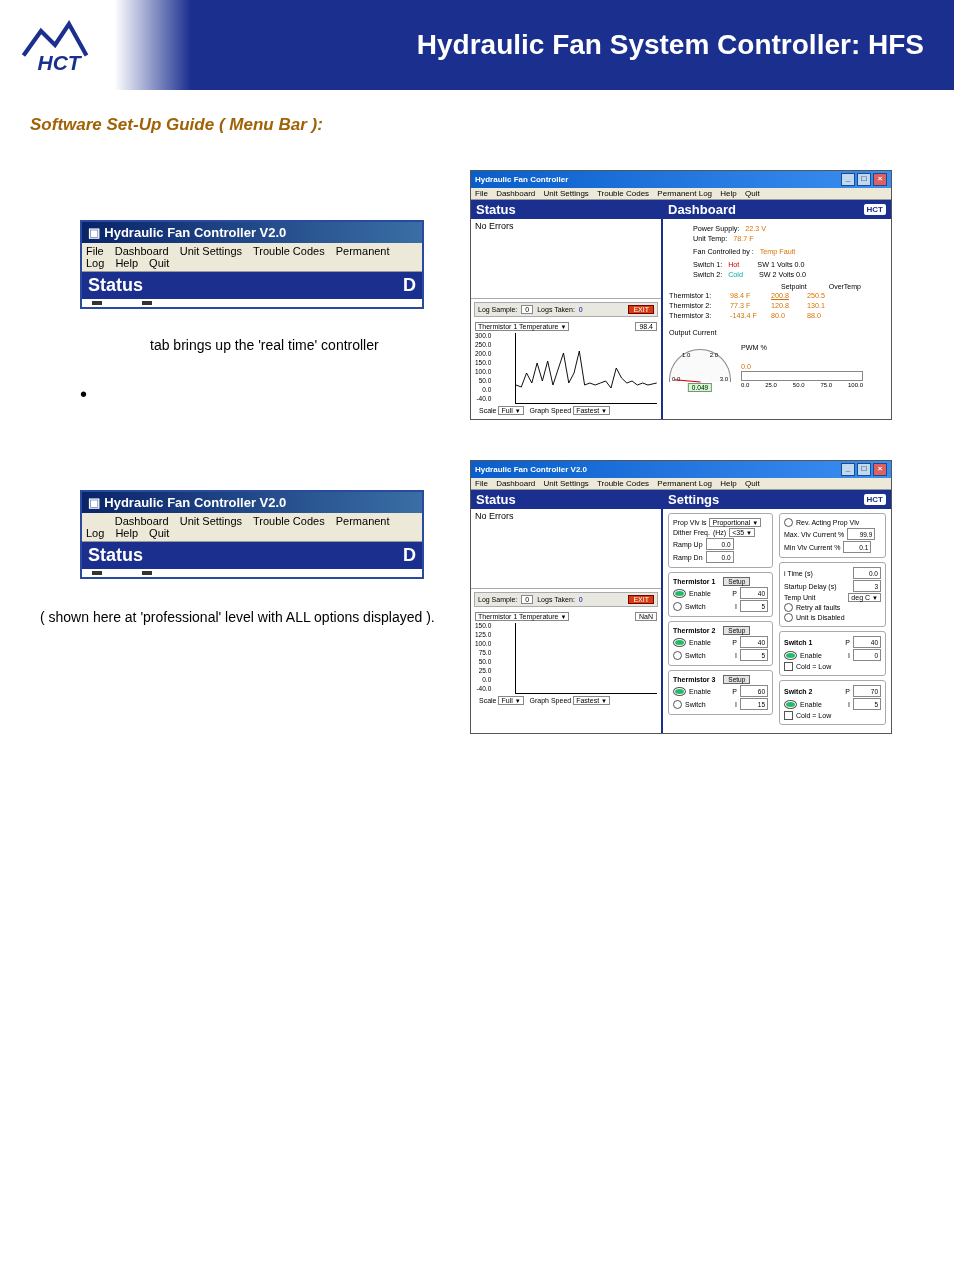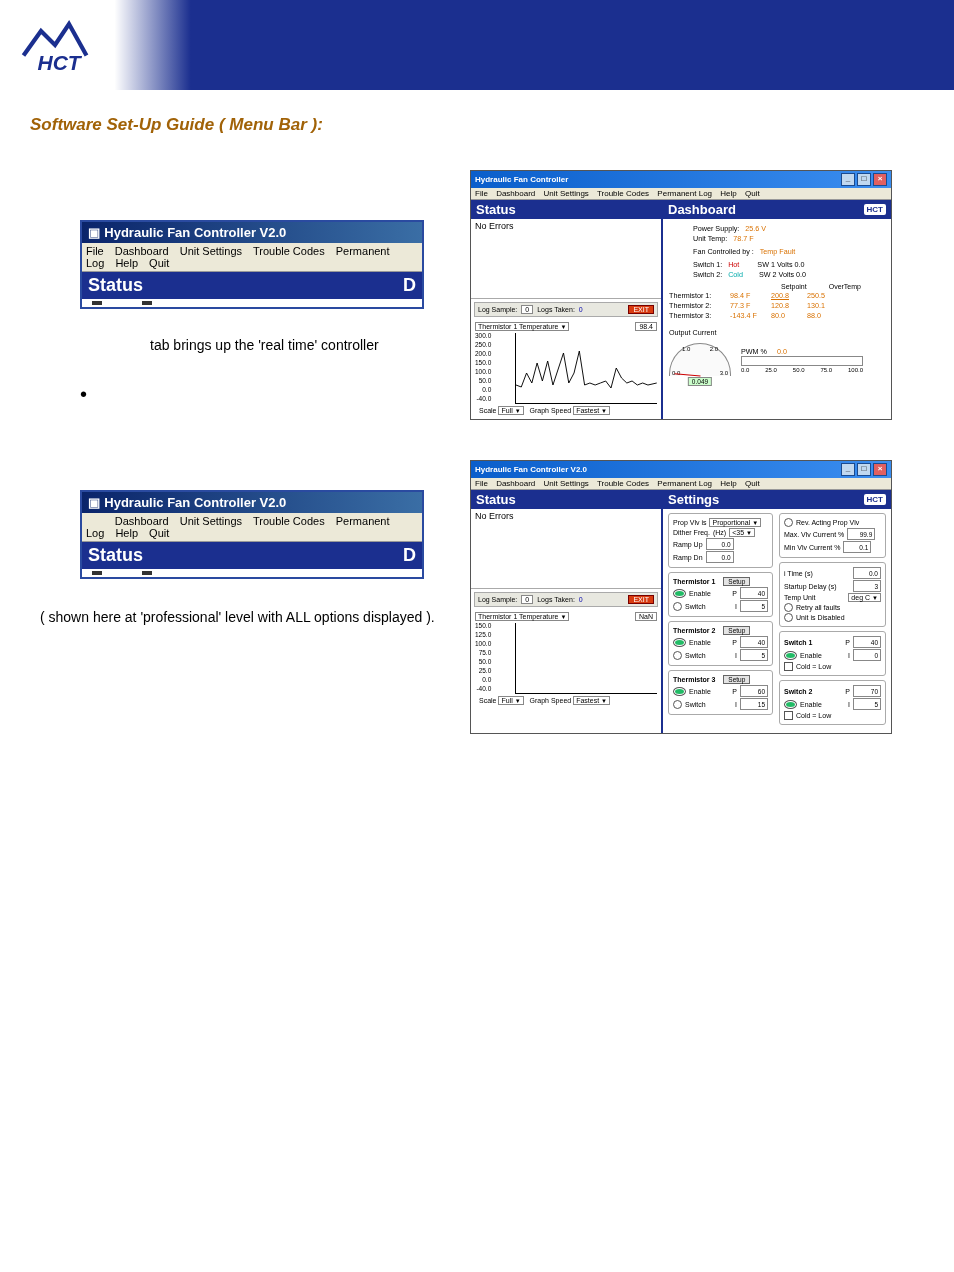--- a/index.html
+++ b/index.html
@@ -267,20 +267,21 @@
   .tri{ font-size:6px; line-height:6px;}
 </style>
 </head>
 <body>
 
 <div class="top-banner">
   <svg class="logo" viewBox="0 0 100 80">
     <polyline points="5,55 30,20 50,40 70,10 95,55" fill="none" stroke="#1b2f8f" stroke-width="6"></polyline>
     <text x="25" y="75" font-family="Arial" font-weight="bold" font-style="italic" font-size="30" fill="#1b2f8f">HCT</text>
   </svg>
+  <div class="banner-title">Hydraulic Fan System Controller: HFS</div>
 </div>
 
 <div class="subtitle">Software Set-Up Guide ( Menu Bar ):</div>
 
 <div class="content">
 
 <div class="row">
   <div class="left-col">
     <div class="mini-window">
       <div class="mini-titlebar">
@@ -387,21 +388,21 @@
         </div>
 
         <div class="aw-right">
           <div class="panel-header">
             <span>Dashboard</span>
             <span class="logo-sm">HCT</span>
           </div>
           <div class="dash-body">
             <div class="row2">
                   <span class="lbl">Power Supply:</span>
-                  <span class="v-orange">25.6 V</span>
+                  <span class="v-orange">22.3 V</span>
                 </div>
             <div class="row2">
                   <span class="lbl">Unit Temp:</span>
                   <span class="v-orange">78.7 F</span>
                 </div>
             <div class="row2" style="margin-top:4px;">
                   <span class="lbl">Fan Controlled by :</span>
                   <span class="v-orange">Temp Fault</span>
                 </div>
             <div class="row2" style="margin-top:4px;">
@@ -442,21 +443,21 @@
             <div class="gauge-row">
               <div class="gauge">
                 <span class="lab" style="left:2px; bottom:0;">0.0</span>
                 <span class="lab" style="left:12px; top:2px;">1.0</span>
                 <span class="lab" style="right:12px; top:2px;">2.0</span>
                 <span class="lab" style="right:2px; bottom:0;">3.0</span>
                 <div class="needle" style="transform:rotate(-85deg);"></div>
                 <div class="readout">0.049</div>
               </div>
               <div>
-                <div style="display:flex; gap:10px; align-items:flex-end;">
+                <div style="display:flex; gap:10px; align-items:flex-start;flex-direction:column;">
                   <span>PWM %</span>
                   <span class="v-orange">0.0</span>
                 </div>
                 <div class="pwm-bar"></div>
                 <div class="pwm-ticks">
                   <span>0.0</span>
                   <span>25.0</span>
                   <span>50.0</span>
                   <span>75.0</span>
                   <span>100.0</span>

